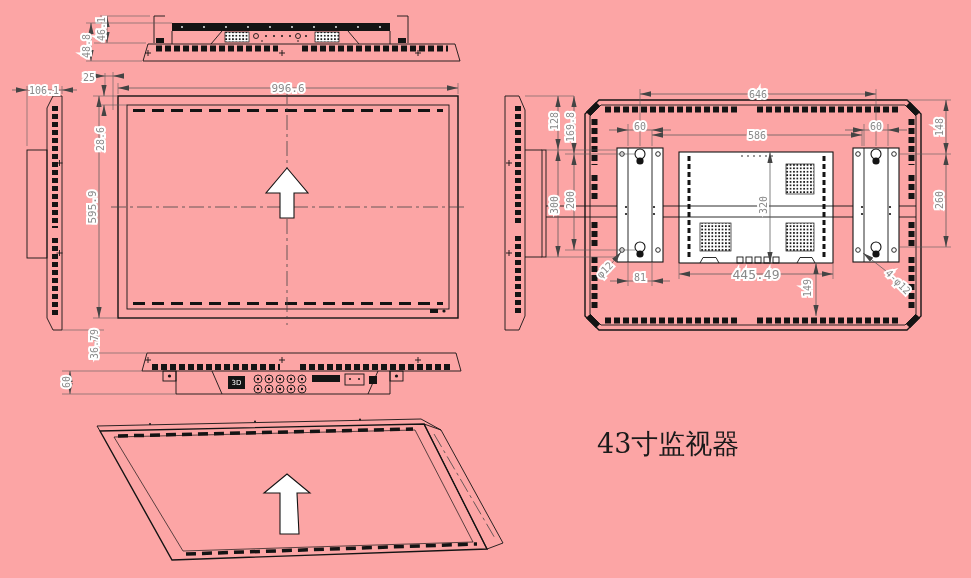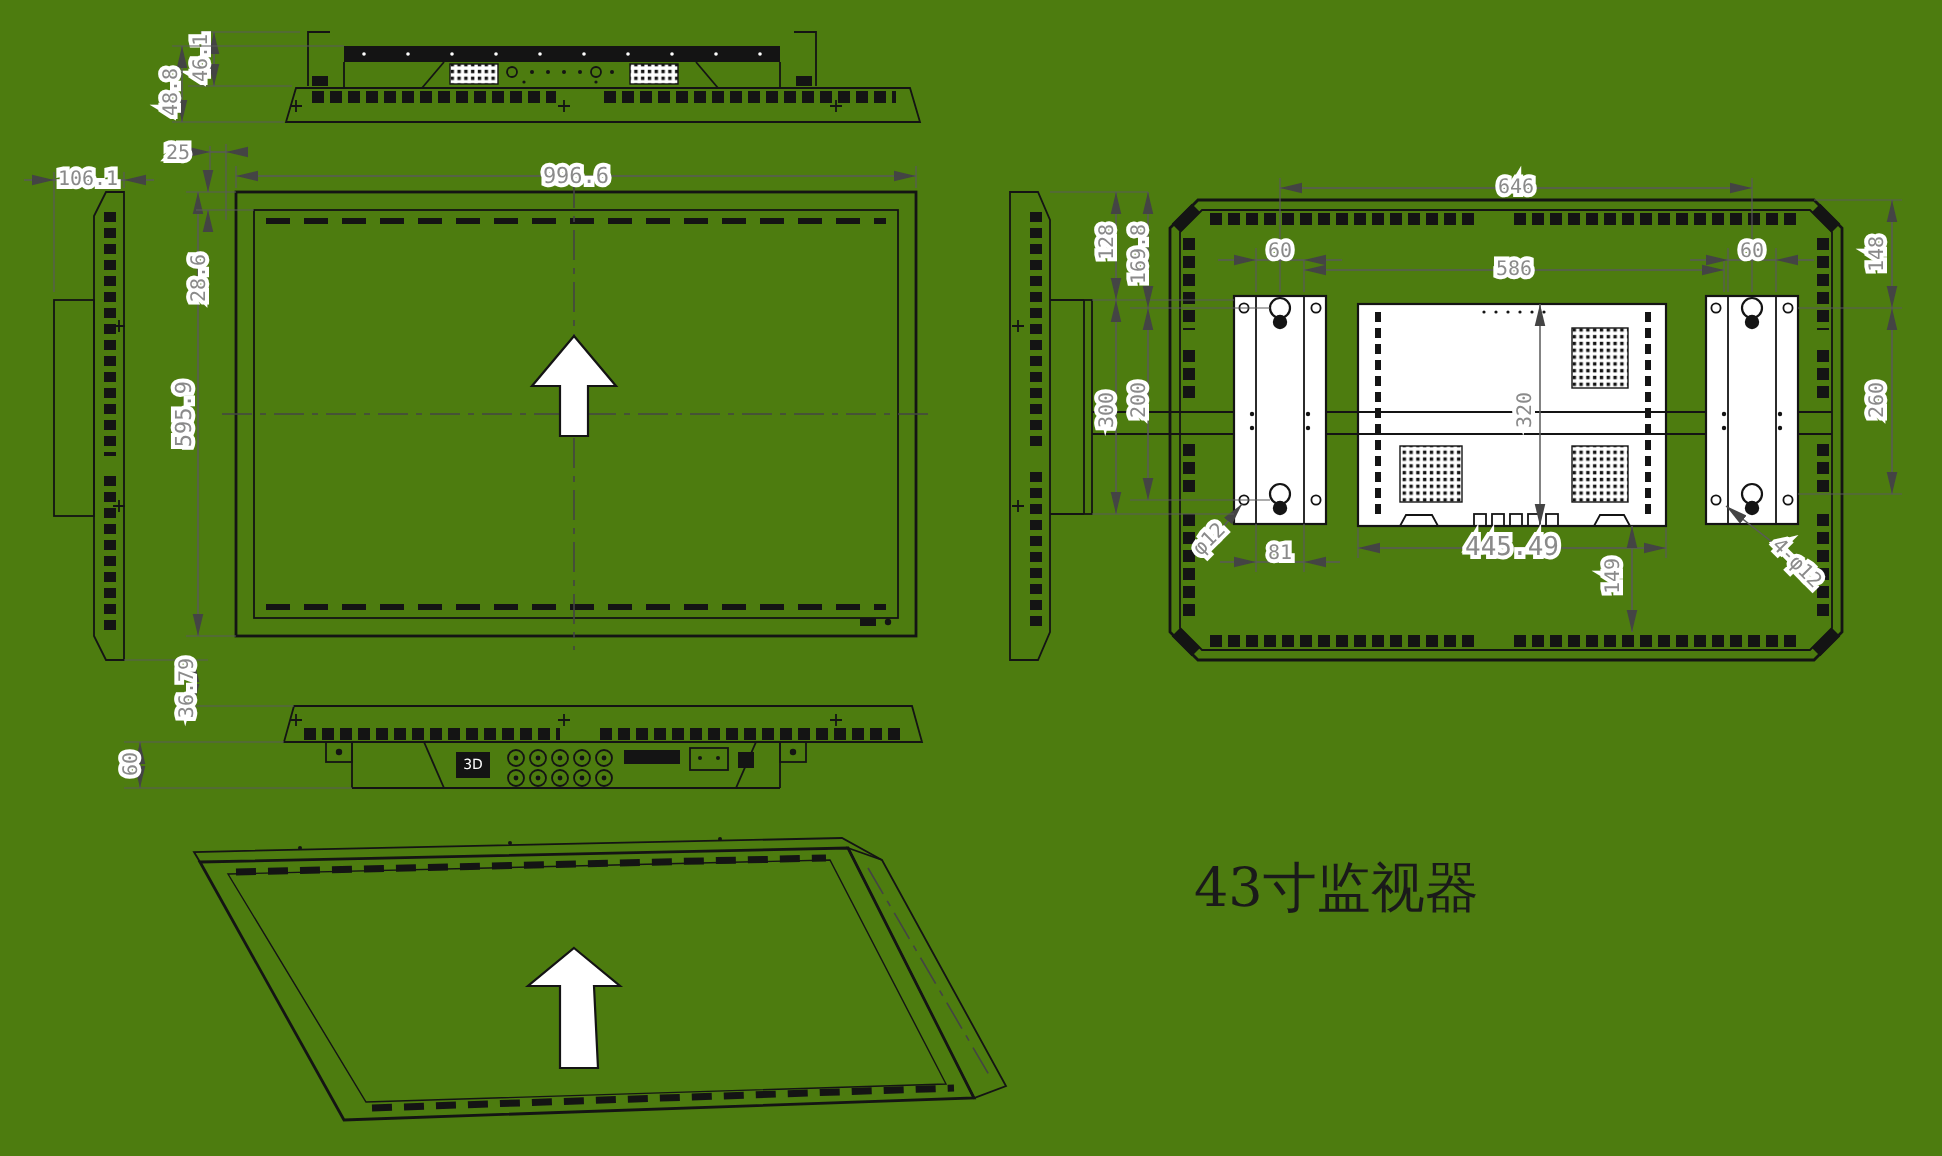--- a/index.html
+++ b/index.html
@@ -1,16 +1,16 @@
 <!DOCTYPE html>
 <html><head>
 <meta charset="utf-8">
 <style>
   html,body{margin:0;padding:0;background:#ffffff;}
-  .page{width:971px;height:578px;background:#4d7c0f;position:relative;overflow:hidden;
+  .page{width:971px;height:578px;background:#fca5a5;position:relative;overflow:hidden;
         font-family:"Liberation Sans",sans-serif;}
   svg{display:block;}
   .o{fill:none;stroke:#141414;stroke-width:1.4;}
   .m{fill:none;stroke:#141414;stroke-width:0.9;}
   .t{fill:none;stroke:#141414;stroke-width:0.7;}
   .f{fill:#141414;stroke:none;}
   .w{fill:#ffffff;stroke:#141414;stroke-width:1.1;}
   .h{fill:none;stroke:#141414;stroke-width:6;stroke-dasharray:6 3;}
   .h2{fill:none;stroke:#141414;stroke-width:6;stroke-dasharray:5 3;}
   .hc{fill:none;stroke:#141414;stroke-width:6;}

